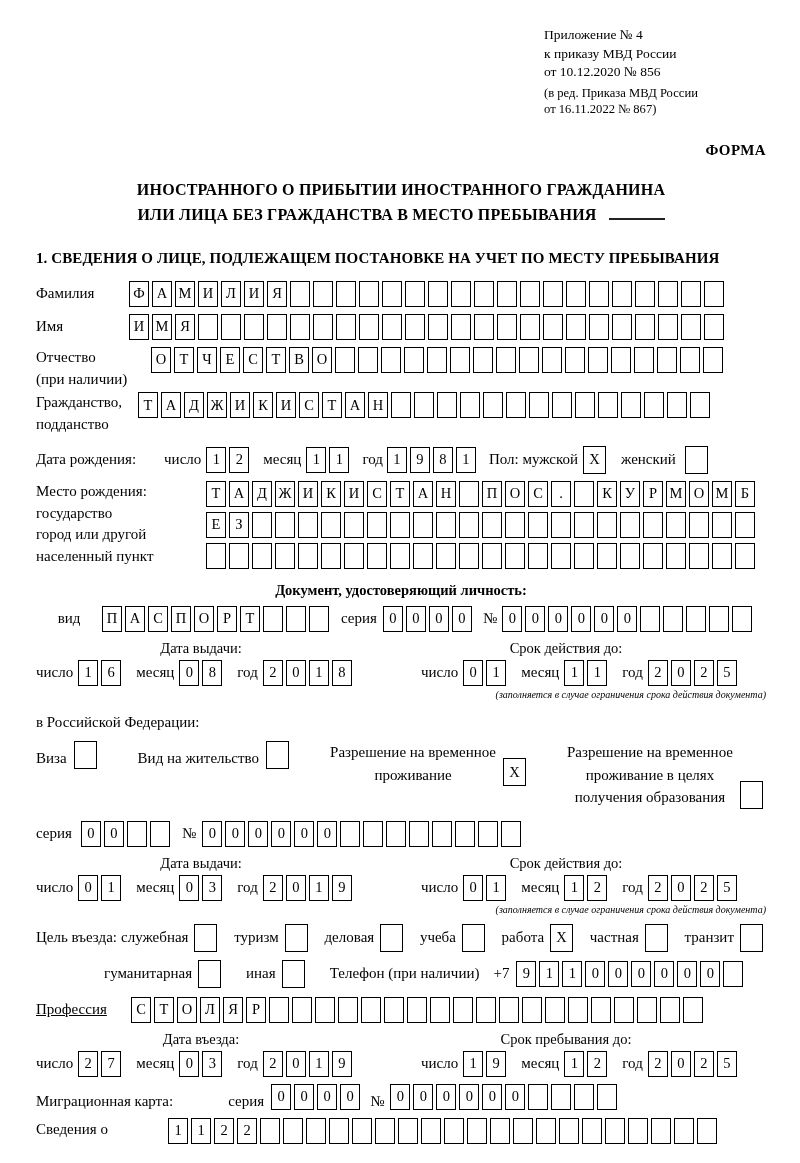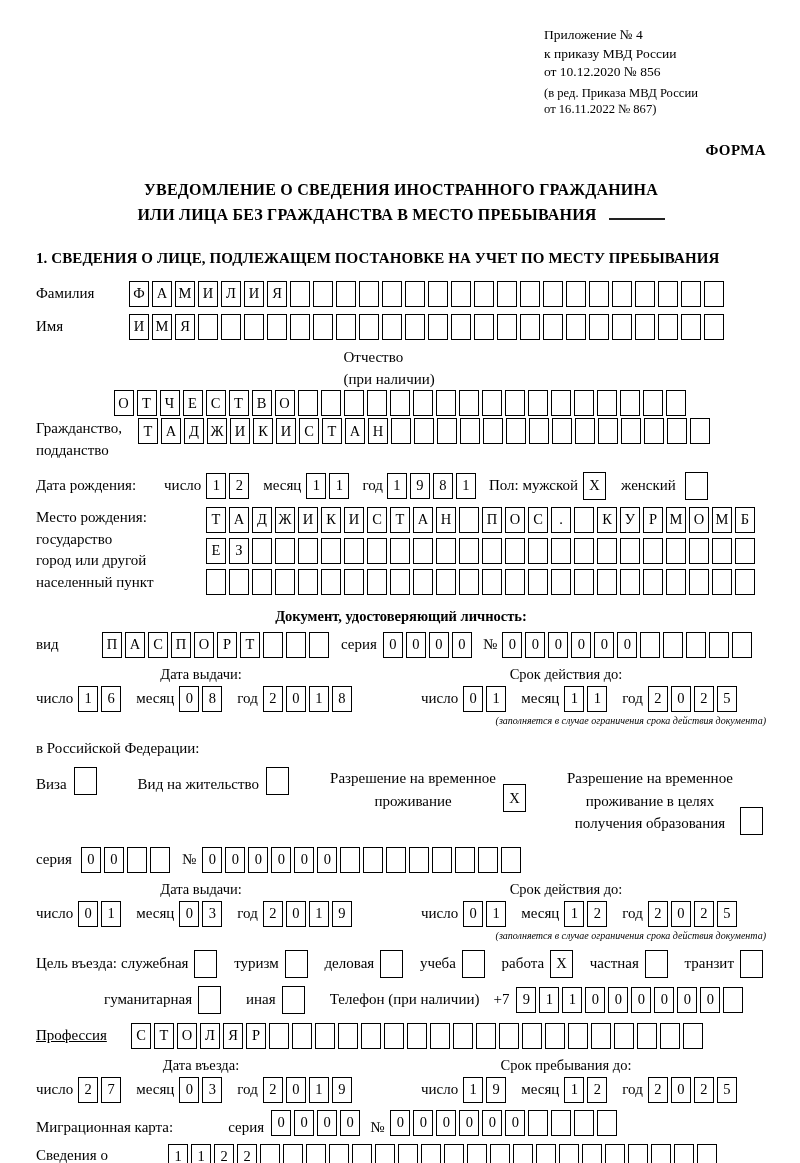--- a/index.html
+++ b/index.html
@@ -69,21 +69,21 @@
         <div>от 10.12.2020 № 856</div>
       </div>
     <div class="amend">
         <div>(в ред. Приказа МВД России</div>
         <div>от 16.11.2022 № 867)</div>
       </div>
   </div>
   <div class="forma">ФОРМА</div>
 
   <div class="title">
-    <div>УВЕДОМЛЕНИЕ О СВЕДЕНИЯ ИНОСТРАННОГО ГРАЖДАНИНА</div>
+    <div>ИНОСТРАННОГО О ПРИБЫТИИ ИНОСТРАННОГО ГРАЖДАНИНА</div>
     <div><span>ИЛИ ЛИЦА БЕЗ ГРАЖДАНСТВА В МЕСТО ПРЕБЫВАНИЯ</span><span class="blank-line"></span></div>
   </div>
 
   <div class="sect">1. СВЕДЕНИЯ О ЛИЦЕ, ПОДЛЕЖАЩЕМ ПОСТАНОВКЕ НА УЧЕТ ПО МЕСТУ ПРЕБЫВАНИЯ</div>
 
   <div class="frow" style="margin-top:14px;">
     <span class="flab w93">Фамилия</span>
     <span class="boxes">
         <span class="cbox">Ф</span>
         <span class="cbox">А</span>
@@ -139,21 +139,21 @@
         <span class="cbox"></span>
         <span class="cbox"></span>
         <span class="cbox"></span>
         <span class="cbox"></span>
         <span class="cbox"></span>
         <span class="cbox"></span>
         <span class="cbox"></span>
       </span>
   </div>
 
-  <div class="frow" style="align-items:center;flex-direction:column;">
+  <div class="frow" style="align-items:flex-start;">
     <span class="flab w115 lab2">
       <div>Отчество</div>
       <div>(при наличии)</div>
     </span>
     <span class="boxes">
         <span class="cbox">О</span>
         <span class="cbox">Т</span>
         <span class="cbox">Ч</span>
         <span class="cbox">Е</span>
         <span class="cbox">С</span>
@@ -323,21 +323,21 @@
           <span class="cbox"></span>
           <span class="cbox"></span>
           <span class="cbox"></span>
           <span class="cbox"></span>
           <span class="cbox"></span>
         </div></div>
   </div>
 
   <div class="doc-head">Документ, удостоверяющий личность:</div>
   <div class="frow" style="white-space:nowrap;">
-    <span class="flab" style="width:66px;">вид</span>
+    <span class="flab" style="width:66px;text-align:center;">вид</span>
     <span class="boxes">
         <span class="cbox">П</span>
         <span class="cbox">А</span>
         <span class="cbox">С</span>
         <span class="cbox">П</span>
         <span class="cbox">О</span>
         <span class="cbox">Р</span>
         <span class="cbox">Т</span>
         <span class="cbox"></span>
         <span class="cbox"></span>

